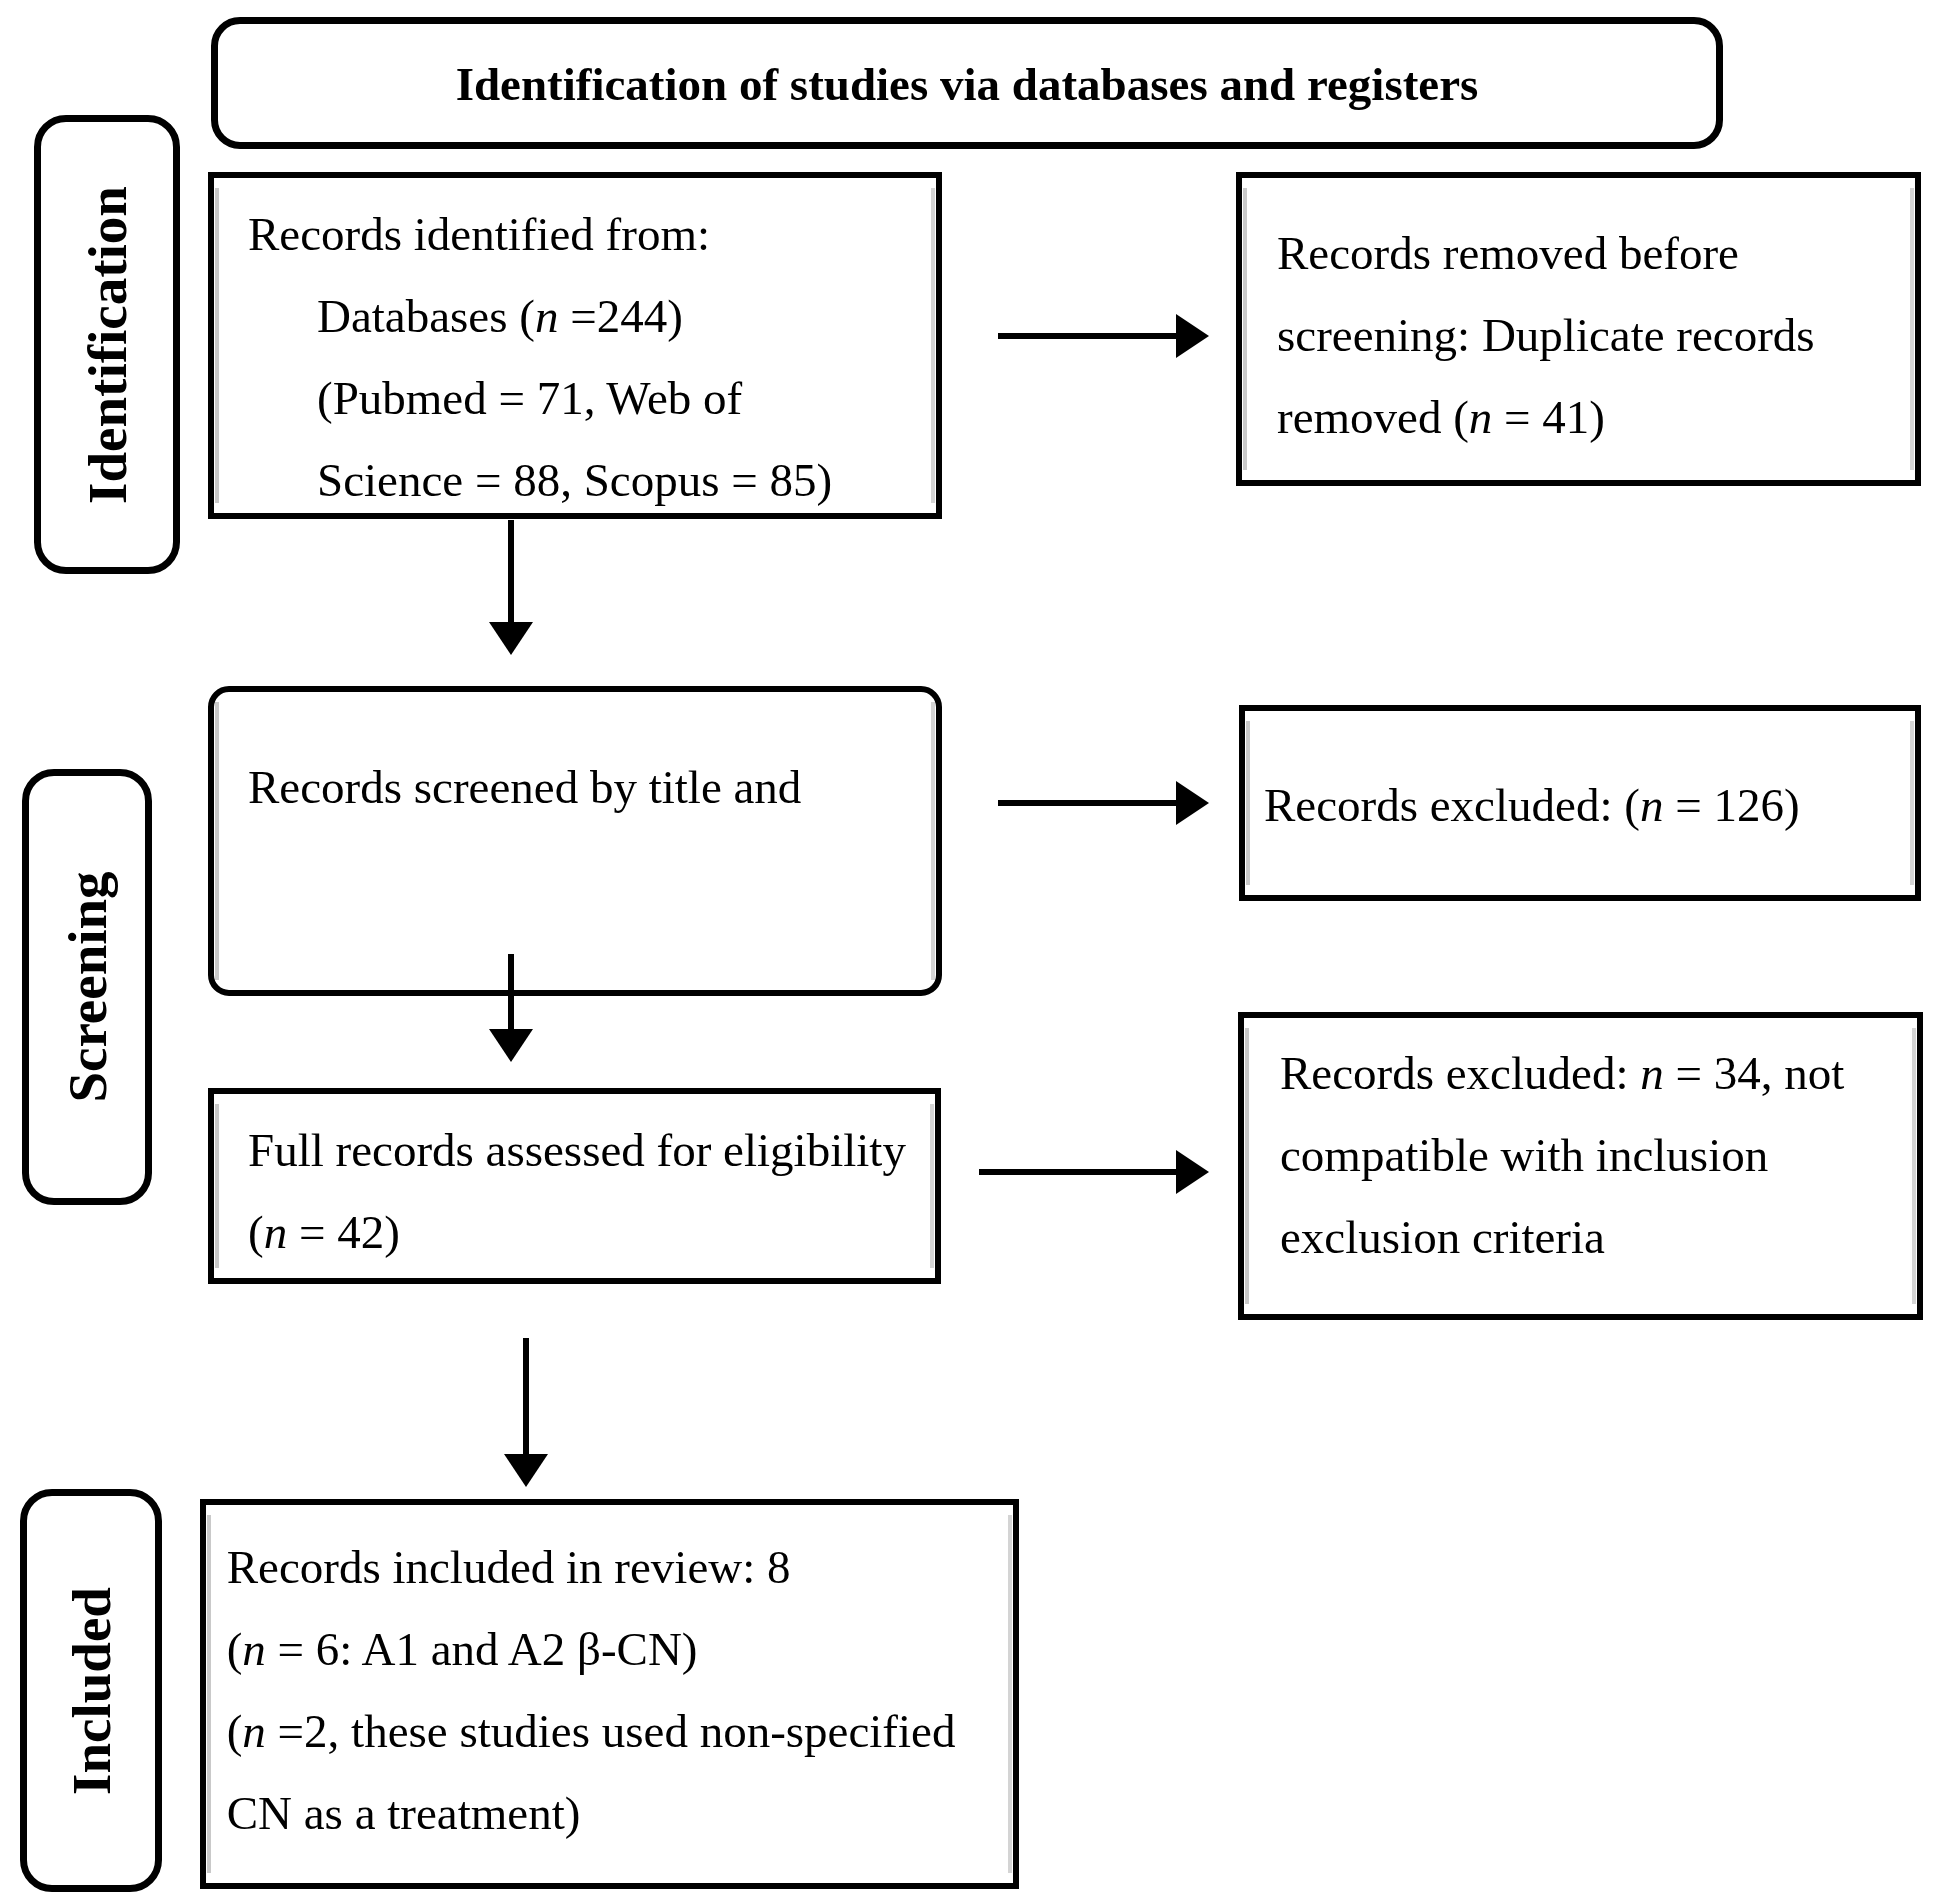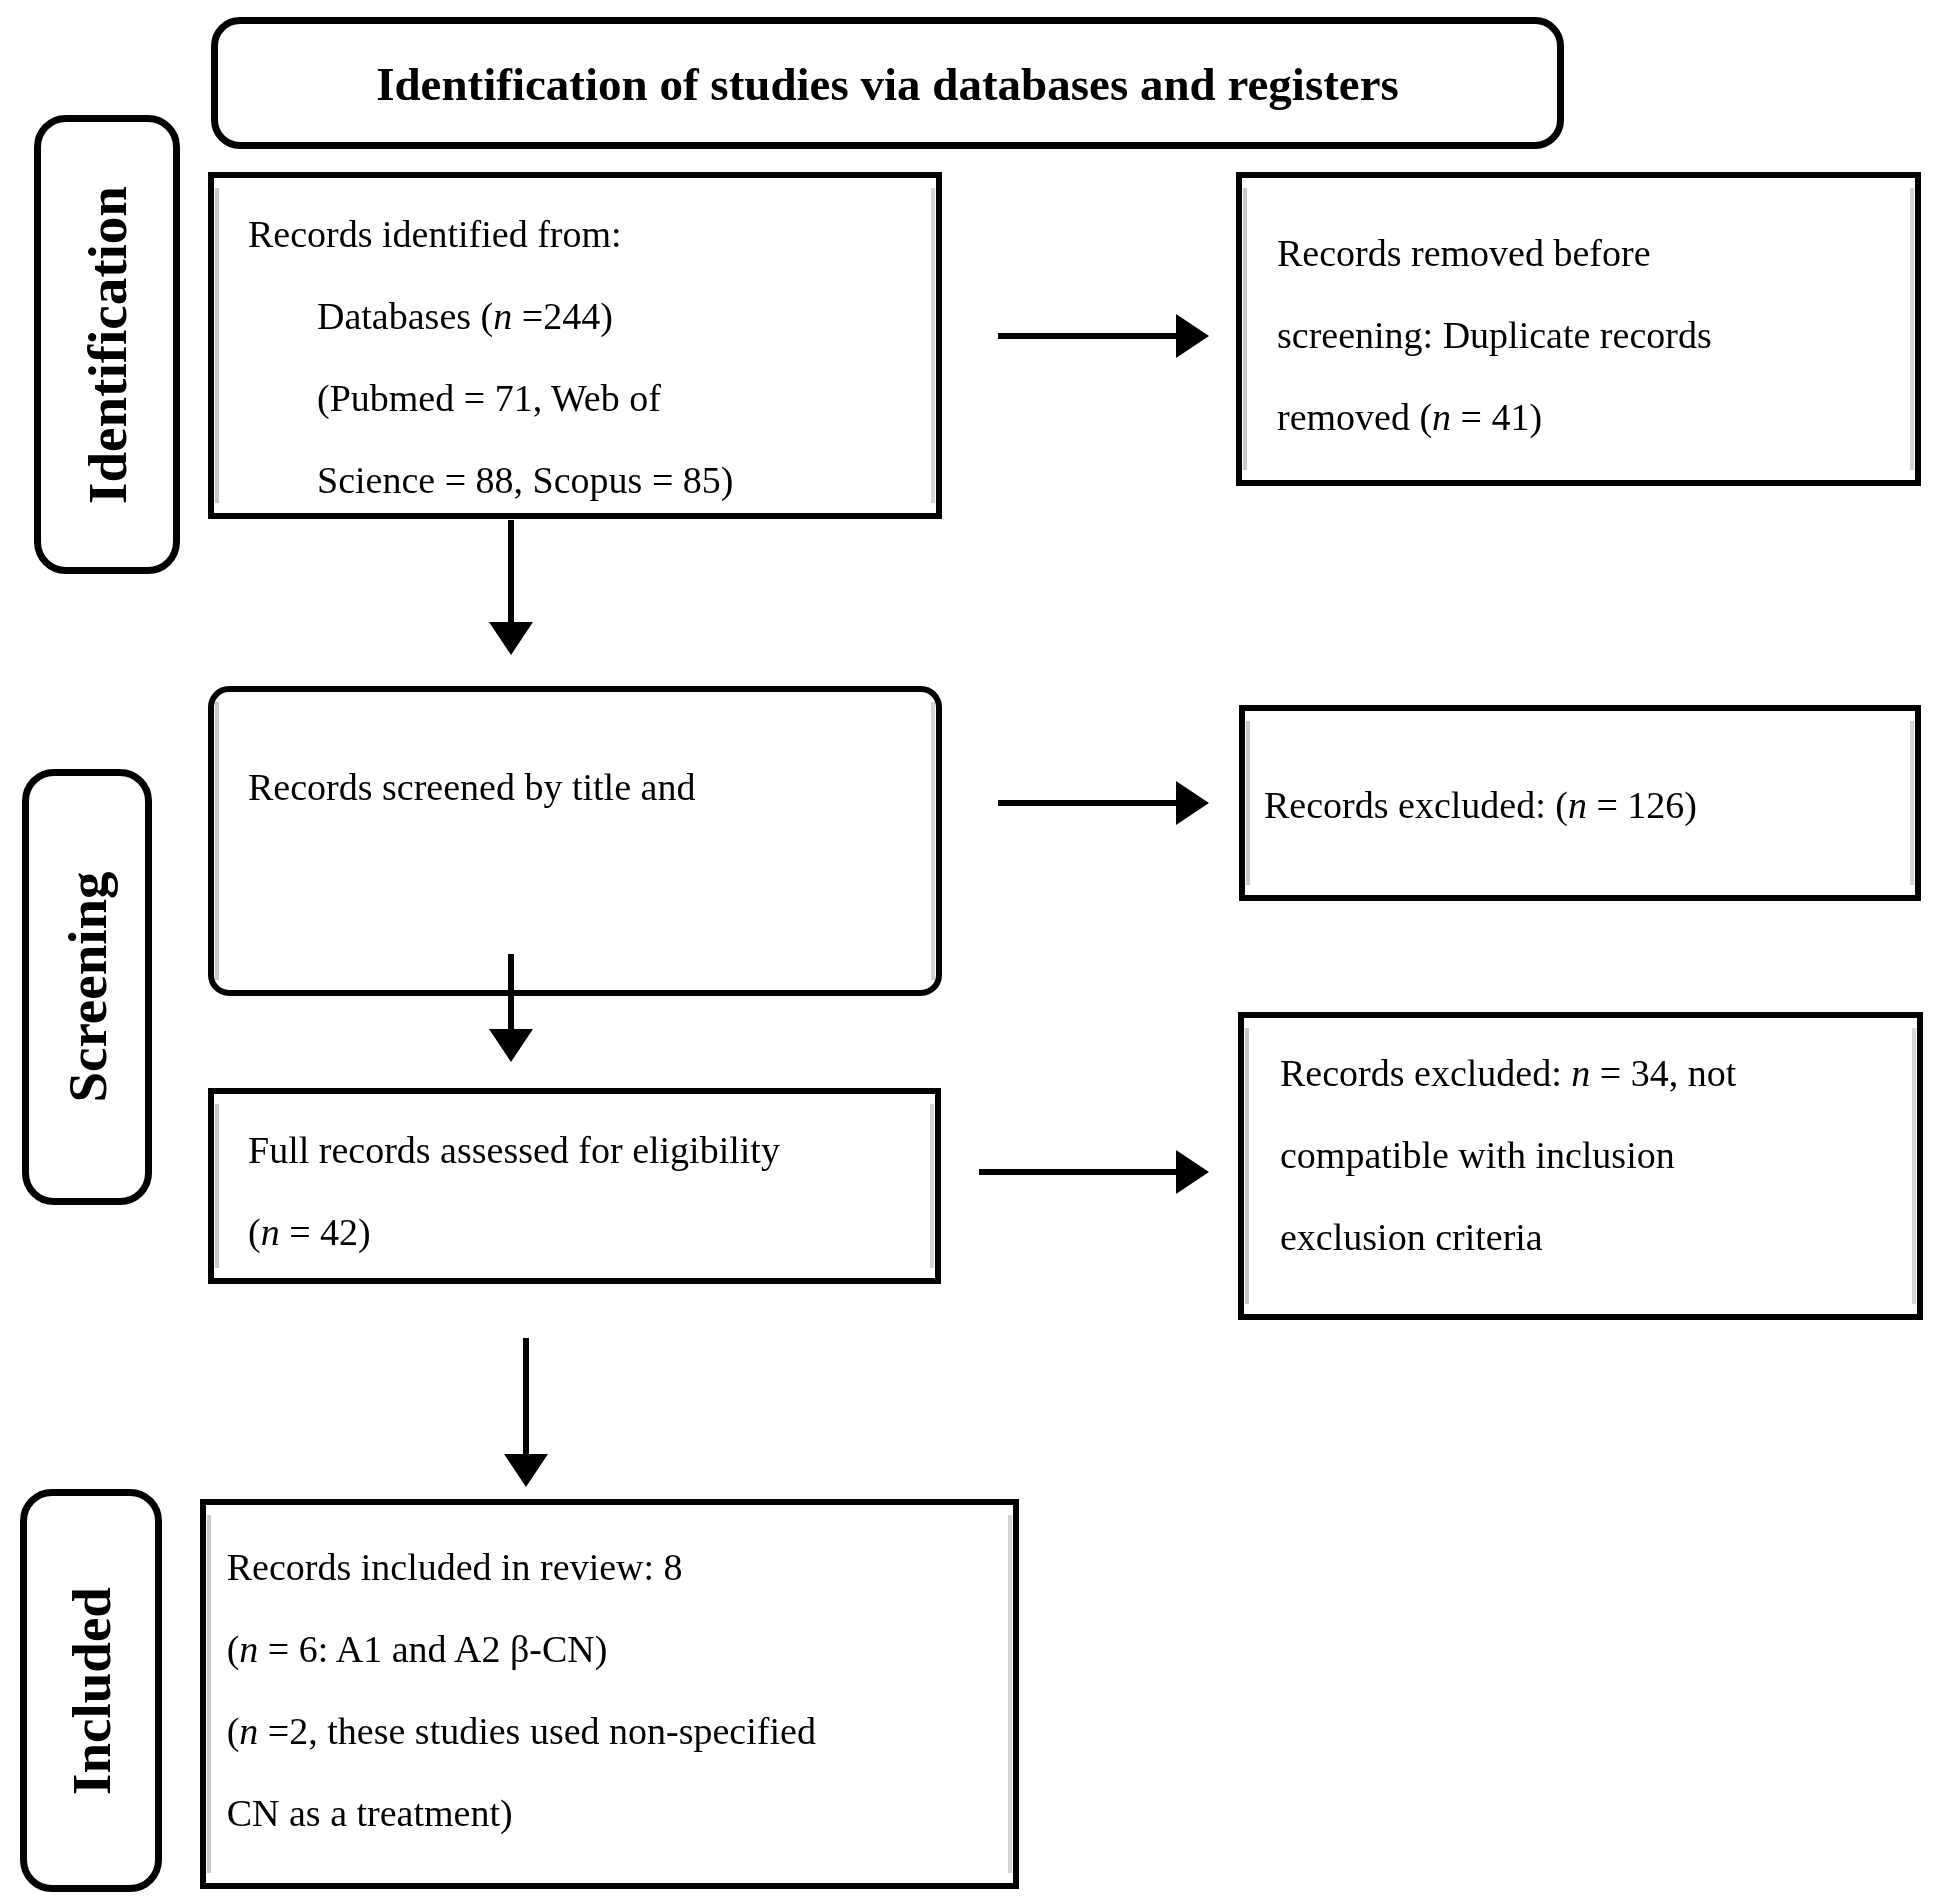--- a/index.html
+++ b/index.html
@@ -6,39 +6,39 @@
   body{
     width:1936px;height:1901px;position:relative;background:#ffffff;color:#000000;
     font-family:"Liberation Serif","DejaVu Serif",serif;
     overflow:hidden;
   }
   .box{position:absolute;box-sizing:border-box;background:#ffffff;border:6.3px solid #000000;}
   .plain::before{content:"";position:absolute;left:0.6px;top:10.3px;bottom:10.3px;width:4px;background:#c9c9c9;}
   .plain::after{content:"";position:absolute;right:0.6px;top:10.3px;bottom:10.3px;width:4px;background:#d4d4d4;}
   .rounded{border-width:7.5px;border-radius:29px;}
   .titlebox{text-align:center;}
-  .line{height:82px;line-height:82px;font-size:38px;white-space:nowrap;}
+  .line{height:82px;line-height:82px;font-size:47px;white-space:nowrap;}
   .indent{padding-left:69px;}
   .it{font-style:italic;}
   .titletext{font-size:47px;font-weight:bold;line-height:82px;}
   .stage{position:absolute;box-sizing:border-box;background:#ffffff;border:7.5px solid #000000;border-radius:32px;}
   .stage .rot{
     position:absolute;left:50%;top:50%;
     transform:translate(-50%,-50%) rotate(-90deg);
     font-size:55px;font-weight:bold;white-space:nowrap;
   }
   .shaft-h{position:absolute;height:5.7px;background:#000000;}
   .shaft-v{position:absolute;width:5.7px;background:#000000;}
   .head-r{position:absolute;width:0;height:0;border-top:22px solid transparent;border-bottom:22px solid transparent;border-left:33px solid #000000;}
   .head-d{position:absolute;width:0;height:0;border-left:22px solid transparent;border-right:22px solid transparent;border-top:33px solid #000000;}
 </style>
 </head>
 <body>
 
-<div class="box rounded titlebox" style="left:211px;top:17px;width:1353px;height:132px;padding-top:19px;">
+<div class="box rounded titlebox" style="left:211px;top:17px;width:1512px;height:132px;padding-top:19px;">
   <div class="titletext">Identification of studies via databases and registers</div>
 </div>
 
 <div class="stage" style="left:34px;top:115px;width:146px;height:459px;">
   <div class="rot">Identification</div>
 </div>
 
 <div class="stage" style="left:22px;top:769px;width:130px;height:436px;">
   <div class="rot">Screening</div>
 </div>

